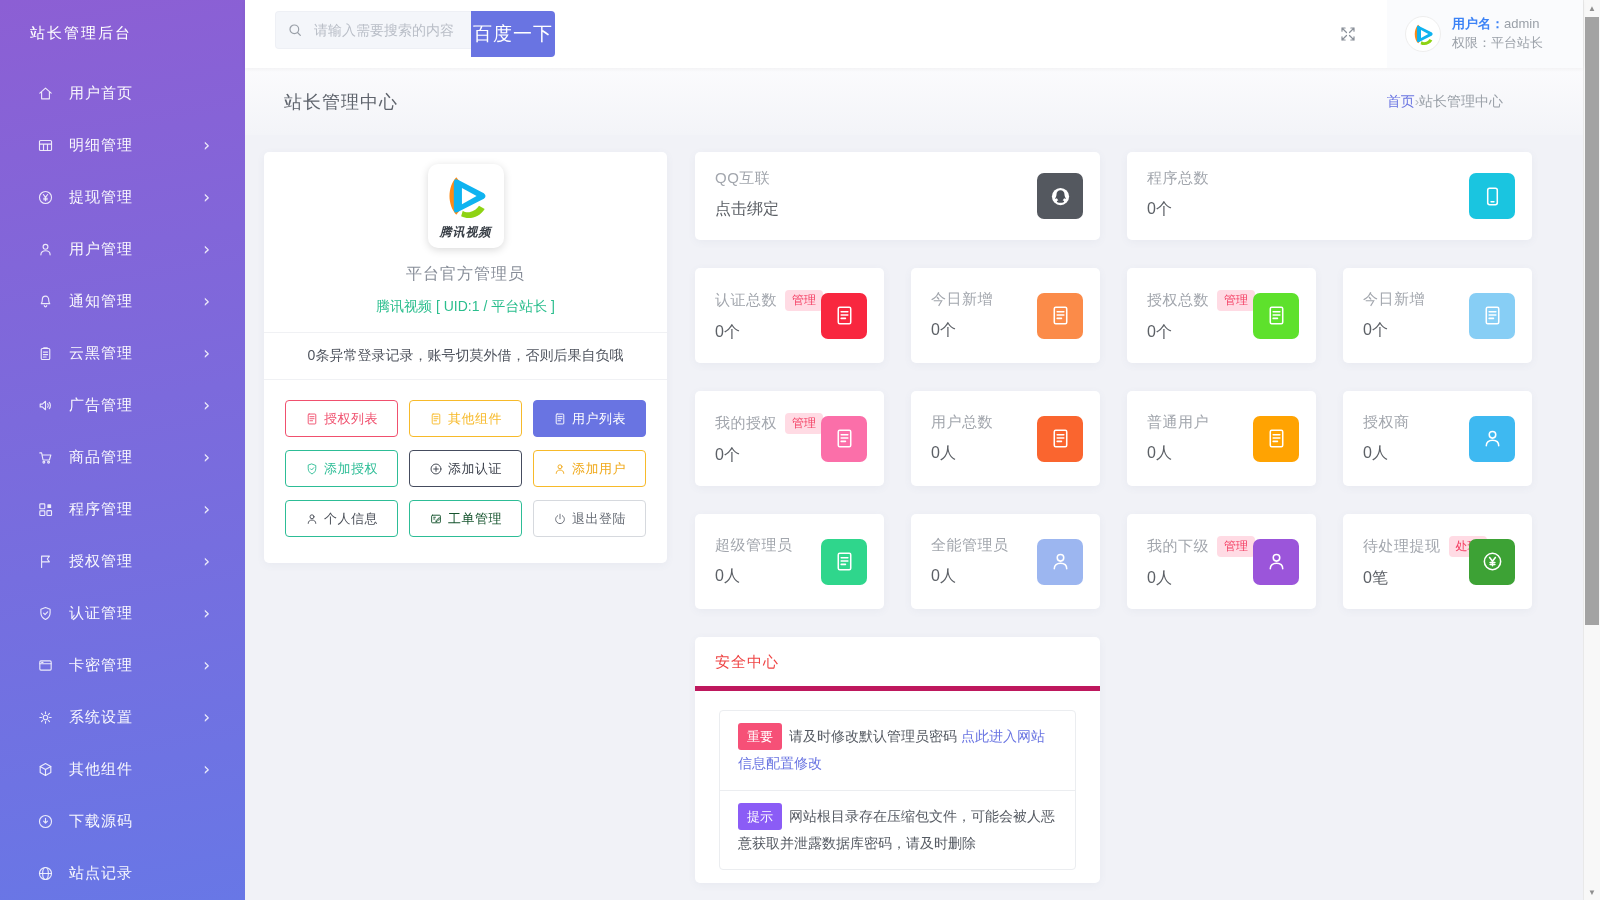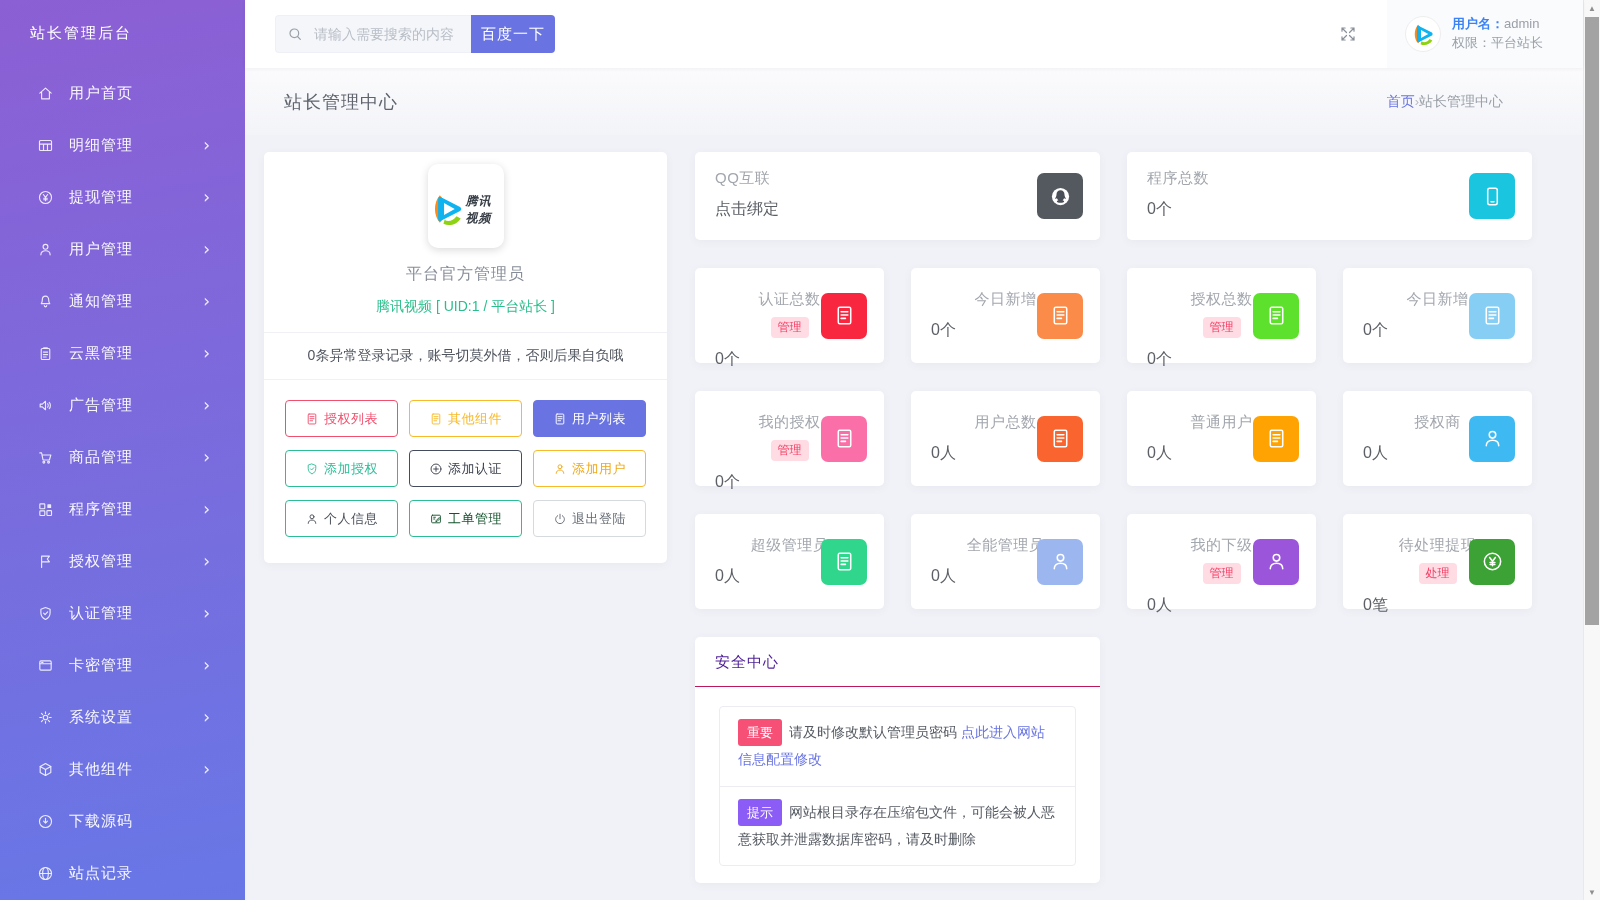--- a/index.html
+++ b/index.html
@@ -24,22 +24,22 @@
 
   .topbar { height:68px; flex:none; background:#fff; display:flex; align-items:center;
     padding-left:30px; box-shadow:0 1px 4px rgba(0,0,0,.05); position:relative; z-index:3; }
   .search { display:flex; position:relative; }
   .search-ic { position:absolute; left:12px; top:11px; width:16px; height:16px; color:#9aa0a8; }
   .search-ic svg { width:16px; height:16px; display:block; }
   .search input { width:196px; height:38px; background:#f4f6fa; border:1px solid #eef0f5;
     border-right:none; border-radius:4px 0 0 4px; padding:0 10px 0 38px; font-size:14px; color:#444;
     font-family:inherit; outline:none; }
   .search input::placeholder { color:#b9bec7; }
-  .search button { width:84px; height:38px; background:#6974e2; color:#fff; border:none;
-    border-radius:0 4px 4px 0; font-size:15px; cursor:pointer; font-family:inherit; letter-spacing:1px; }
+  .search button { width:84px; height:46px; background:#6974e2; color:#fff; border:none;
+    border-radius:0 4px 4px 0; font-size:19px; cursor:pointer; font-family:inherit; letter-spacing:1px; }
   .tb-right { margin-left:auto; display:flex; align-items:center; height:100%; }
   .expand { width:18px; height:18px; color:#8a9099; margin-right:30px; cursor:pointer; }
   .expand svg { width:18px; height:18px; display:block; }
   .userbox { display:flex; align-items:center; gap:11px; height:100%; padding:0 40px 0 18px; background:#fafbfd; cursor:pointer; }
   .avatar { width:36px; height:36px; border-radius:50%; background:#fff; border:1px solid #eee;
     display:flex; align-items:center; justify-content:center; overflow:hidden; flex:none; }
   .avatar svg { width:26px; height:26px; }
   .uinfo { font-size:13px; line-height:1.45; }
   .uinfo .l1 b { color:#3b82f6; font-weight:700; }
   .uinfo .l1 span { color:#9aa0a8; }
@@ -54,49 +54,49 @@
   .crumb { font-size:14px; color:#9aa0a8; display:flex; align-items:center; }
   .crumb a { color:#6974e2; text-decoration:none; }
   .crumb .sep { color:#b7bcc4; font-size:13px; }
 
   .layout { display:flex; gap:28px; margin-top:17px; align-items:flex-start; }
 
   
   .card { background:#fff; border-radius:5px; box-shadow:0 2px 8px rgba(90,100,140,.06); }
   .profile-card { width:403px; flex:none; padding-top:12px; }
   .logo-tile { width:76px; height:84px; margin:0 auto; border-radius:10px; background:#fff;
-    box-shadow:0 2px 8px rgba(0,0,0,.15); display:flex; flex-direction:row; align-items:center; padding-top:6px; }
+    box-shadow:0 2px 8px rgba(0,0,0,.15); display:flex; flex-direction:column; align-items:center; padding-top:6px; }
   .logo-tile svg { width:52px; height:52px; }
   .logo-text { font-size:12px; font-weight:700; font-style:italic; color:#3a4048; margin-top:2px; letter-spacing:1px; }
   .p-name { text-align:center; font-size:16px; color:#878d98; margin-top:16px; letter-spacing:1px; }
   .p-id { text-align:center; font-size:14px; color:#2abe8d; margin-top:13px; cursor:pointer; }
   .p-hr { border:none; border-top:1px solid #f0f1f4; margin-top:16px; }
   .p-notice { text-align:center; font-size:14px; color:#4f545e; padding:14px 8px; }
   .p-btns { display:grid; grid-template-columns:repeat(3,1fr); gap:13px 11px; padding:20px 21px 26px; }
   .p-btn { height:37px; border:1px solid #ddd; border-radius:4px; background:#fff; cursor:pointer;
     display:flex; align-items:center; justify-content:center; gap:5px; font-size:13px; font-family:inherit; letter-spacing:.5px; }
   .p-btn svg { width:14px; height:14px; flex:none; }
 
   
   .stats { flex:1; display:grid; grid-template-columns:repeat(4,1fr); gap:28px 27px; }
   .stat-card { position:relative; padding:17px 20px; }
   .stat-wide { grid-column:span 2; height:88px; }
   .stat-small { height:95px; padding-top:22px; }
-  .stat-label-row { display:flex; align-items:center; gap:8px;flex-direction:column; }
+  .stat-label-row { display:flex; align-items:center; gap:8px; }
   .stat-label { font-size:15px; color:#a2a6ad; letter-spacing:.5px; }
   .mini-badge { font-size:12px; color:#f43f63; background:#ffdbe4; border-radius:4px; padding:2px 7px; }
   .mini-badge:empty { display:none; }
   .stat-value { font-size:16px; color:#5c6066; margin-top:11px; }
   .tile { position:absolute; right:17px; top:50%; transform:translateY(-50%); width:46px; height:46px;
     border-radius:7px; color:#fff; display:flex; align-items:center; justify-content:center; }
   .tile svg { width:23px; height:23px; display:block; }
 
   
   .security { grid-column:1 / span 2; height:246px; padding:0; }
-  .sec-head { padding:16px 20px 14px; font-size:15px; color:#4c1d95; border-bottom:1px solid #be185d; letter-spacing:1px; }
+  .sec-head { padding:16px 20px 14px; font-size:15px; color:#ef4444; border-bottom:5px solid #be185d; letter-spacing:1px; }
   .sec-body { padding:19px 24px; }
   .sec-box { border:1px solid #ebedf0; border-radius:4px; }
   .sec-row { padding:12px 18px; font-size:14px; color:#565b63; line-height:1.95; border-top:1px solid #ebedf0; }
   .sec-row:first-child { border-top:none; }
   .sec-badge { display:inline-block; color:#fff; border-radius:3px; padding:1px 9px; margin-right:7px; font-size:13px; }
   .sec-row a { color:#6974e2; text-decoration:none; }
   .sec-row a:empty { display:none; }
 
   
   .scrollbar { width:17px; flex:none; background:#f8f8f8; border-left:1px solid #e9e9e9; position:relative; }

